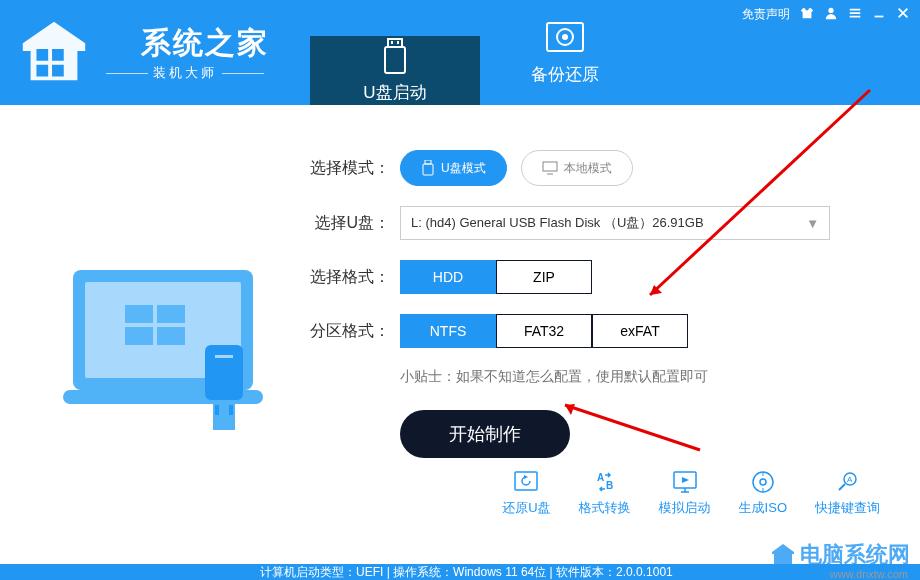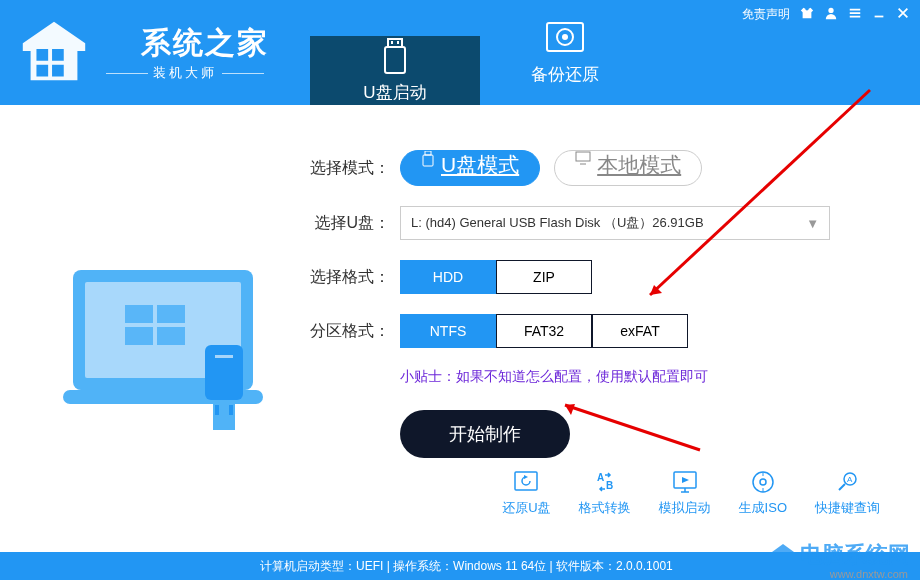--- a/index.html
+++ b/index.html
@@ -16,33 +16,33 @@
 .tab.active { background: #0c4a6e; margin-top: 36px; }
 .tab-icon { width: 44px; height: 38px; }
 .tab-label { font-size: 17px; }
 .topbar { position: absolute; top: 6px; right: 10px; display: flex; align-items: flex-start; gap: 10px; color: #fff; font-size: 12px; }
 .topbar-icon { width: 14px; height: 14px; cursor: pointer; }
 .body { padding: 30px 40px 0 30px; display: flex; height: 430px; position: relative; }
 .illustration { width: 280px; display: flex; align-items: center; justify-content: center; padding-top: 40px; }
 .form { flex: 1; padding-top: 15px; }
 .row { display: flex; align-items: center; margin-bottom: 20px; }
 .row-label { width: 90px; font-size: 16px; color: #333; text-align: right; padding-right: 10px; }
-.mode-btn { height: 36px; padding: 0 20px; border-radius: 18px; display: inline-flex; align-items: flex-start; gap: 6px; font-size: 21px; cursor: pointer; text-decoration: underline; }
+.mode-btn { height: 36px; padding: 0 20px; border-radius: 18px; display: inline-flex; align-items: center; gap: 6px; font-size: 12px; cursor: pointer; }
 .mode-btn.active { background: #2296f3; color: #fff; border: 1px solid #2296f3; }
 .mode-btn.inactive { background: #fff; color: #888; border: 1px solid #ccc; margin-left: 14px; }
 .select-box { width: 430px; height: 34px; border: 1px solid #ccc; padding: 0 10px; font-size: 13px; font-family: monospace; display: flex; align-items: center; justify-content: space-between; cursor: pointer; color: #333; }
 .opt-btn { width: 96px; height: 34px; display: inline-flex; align-items: center; justify-content: center; font-size: 14px; cursor: pointer; margin-right: 0; }
 .opt-btn.active { background: #2296f3; color: #fff; border: 1px solid #2296f3; }
 .opt-btn.inactive { background: #fff; color: #000000; border: 1px solid #0f172a; }
-.tip { color: #6d28d9; font-size: 14px; margin-left: 90px; margin-top: 16px; margin-bottom: 24px; }
+.tip { color: #737373; font-size: 14px; margin-left: 90px; margin-top: 16px; margin-bottom: 24px; }
 .start-btn { width: 170px; height: 48px; background: #0f172a; color: #fff; border-radius: 24px; font-size: 18px; display: flex; align-items: center; justify-content: center; margin-left: 90px; cursor: pointer; }
 .tools { position: absolute; bottom: 18px; right: 40px; display: flex; gap: 28px; }
 .tool { display: flex; flex-direction: column; align-items: center; gap: 4px; color: #2296f3; font-size: 13px; cursor: pointer; }
 .tool-icon { width: 28px; height: 26px; }
-.statusbar { height: 28px; background: #2296f3; color: #fff; font-size: 12px; display: flex; align-items: center; padding-left: 260px; position: absolute; bottom: 0; left: 0; right: 0; }
+.statusbar { height: 16px; background: #2296f3; color: #fff; font-size: 12px; display: flex; align-items: center; padding-left: 260px; position: absolute; bottom: 0; left: 0; right: 0; }
 .watermark { position: absolute; bottom: 10px; right: 10px; color: #2296f3; font-size: 22px; font-weight: bold; opacity: 0.8; display: flex; align-items: center; gap: 4px; }
 .watermark-sub { position: absolute; bottom: 0; right: 12px; color: #999; font-size: 11px; }
 .arrow { position: absolute; pointer-events: none; }
 svg { display: block; }
 </style>
 </head>
 <body>
 
 <div class="header">
   <div class="topbar">

